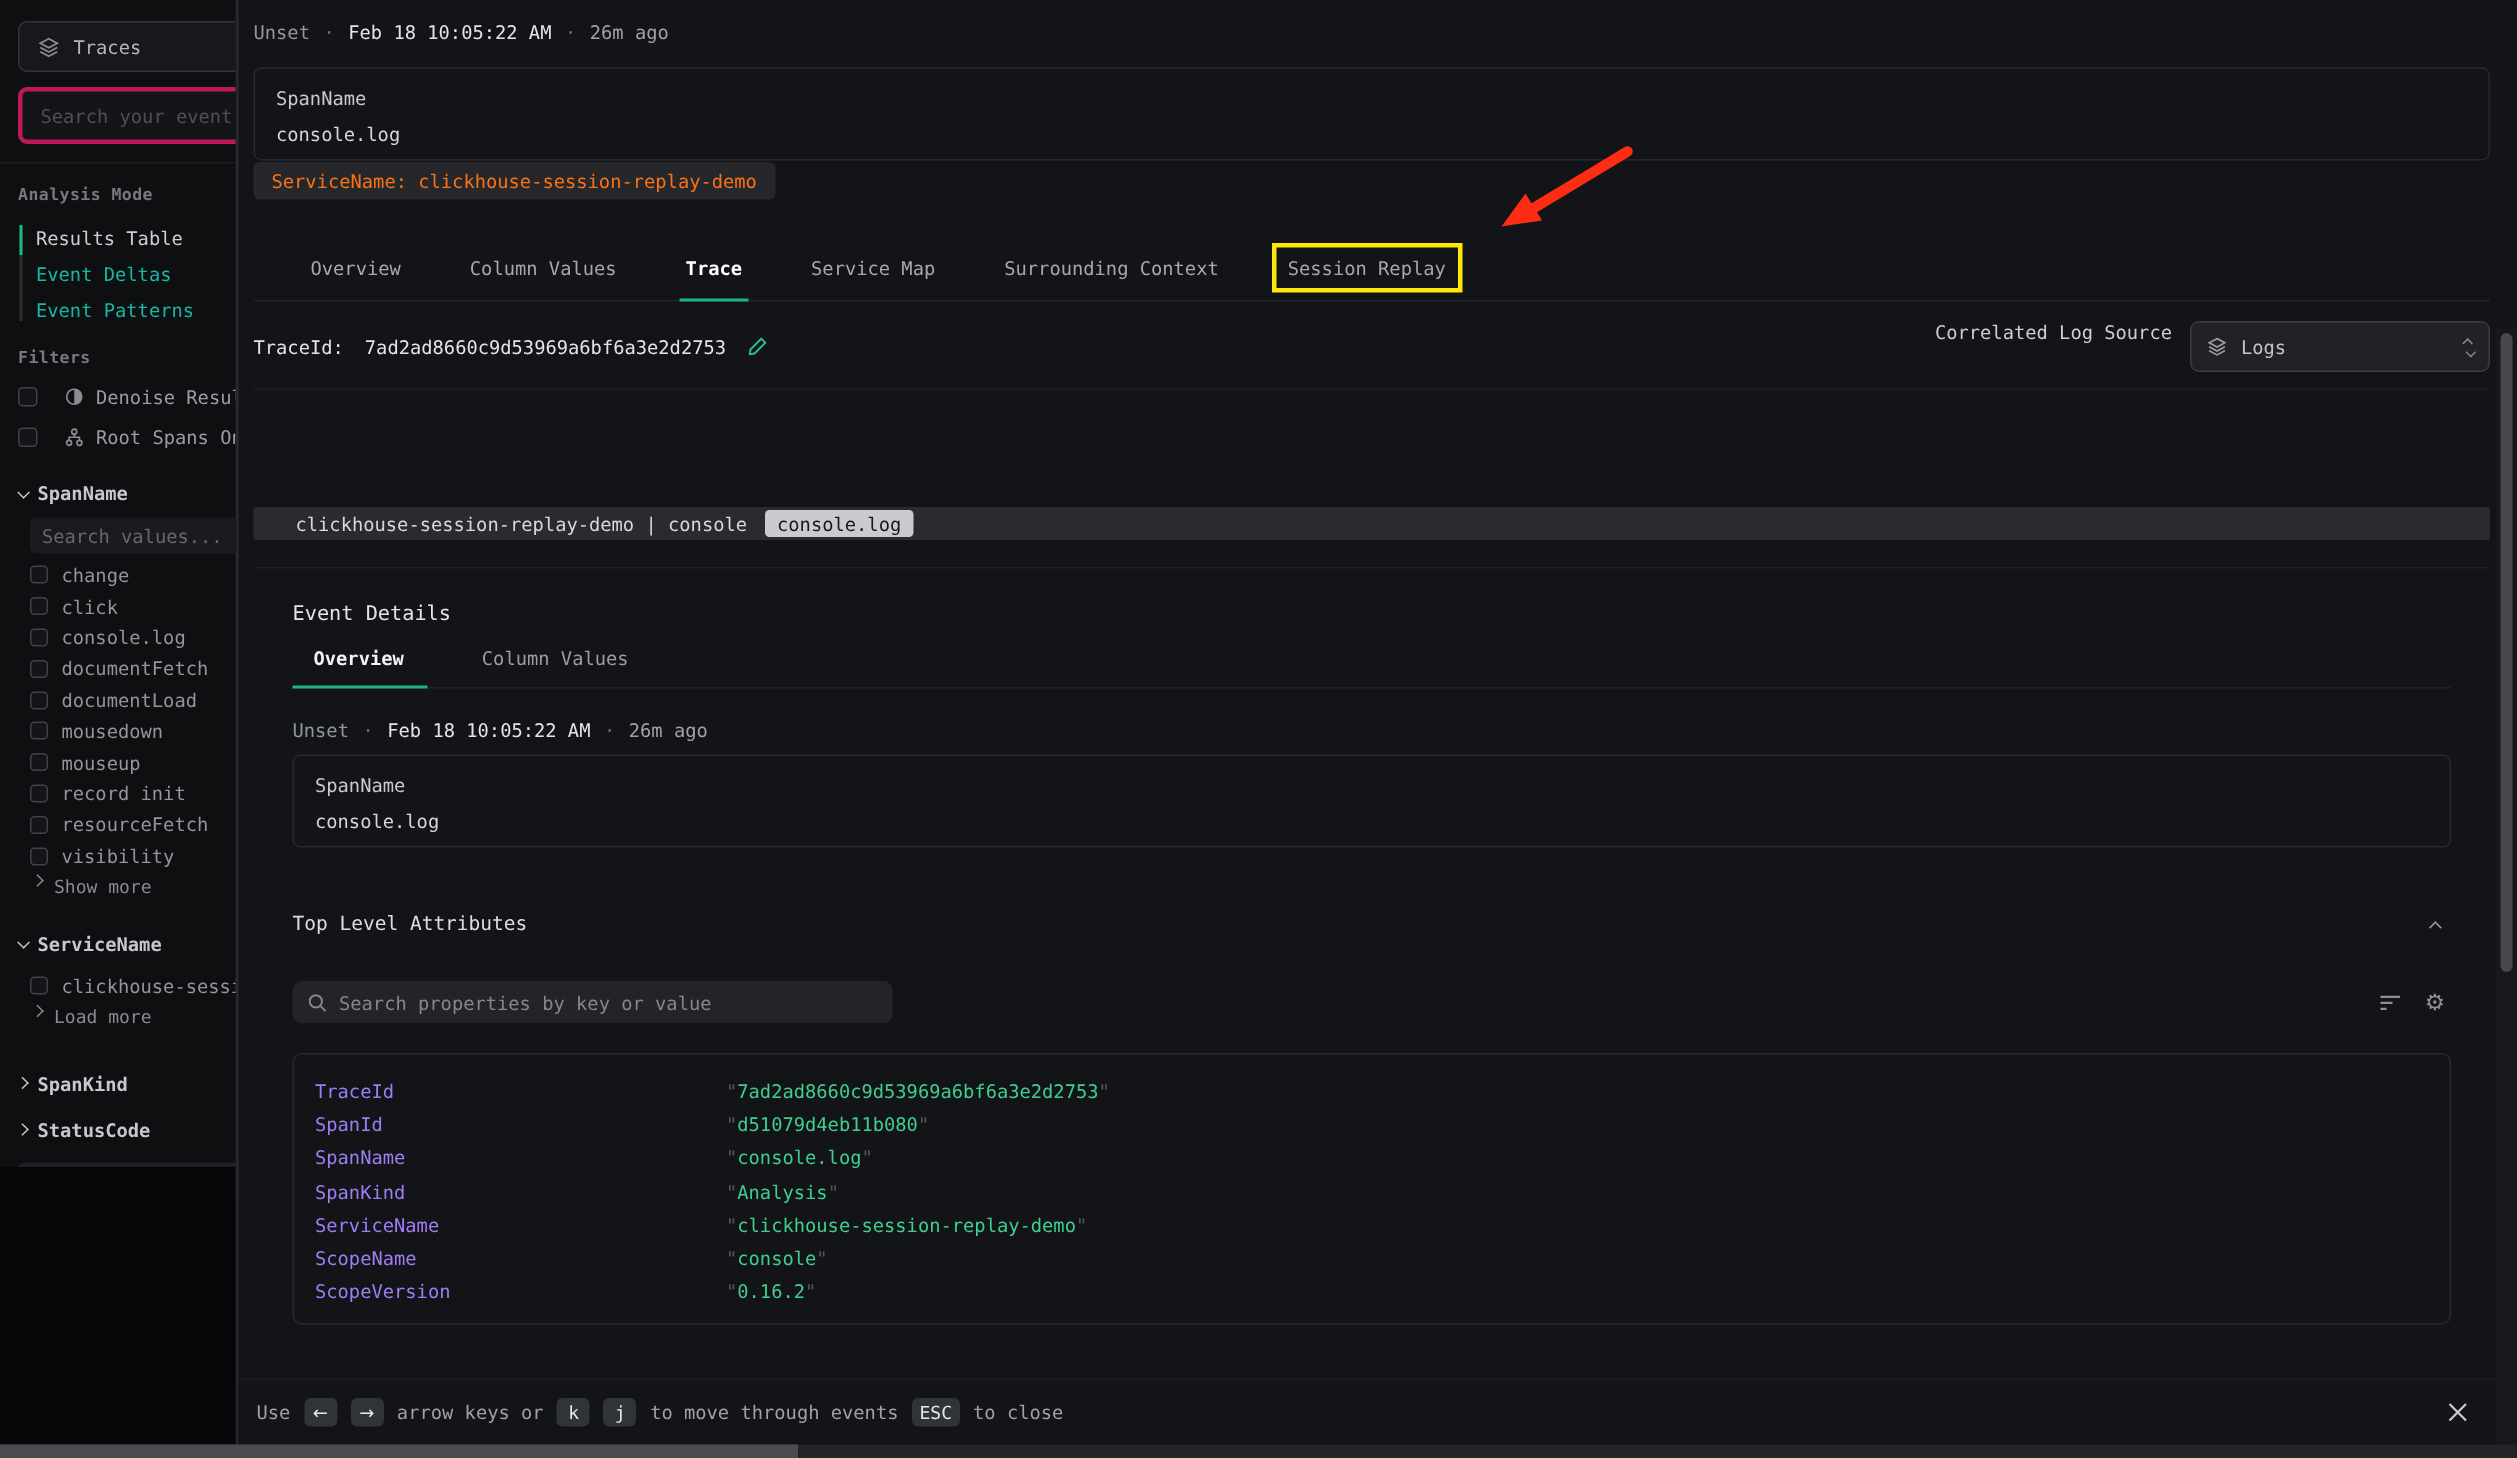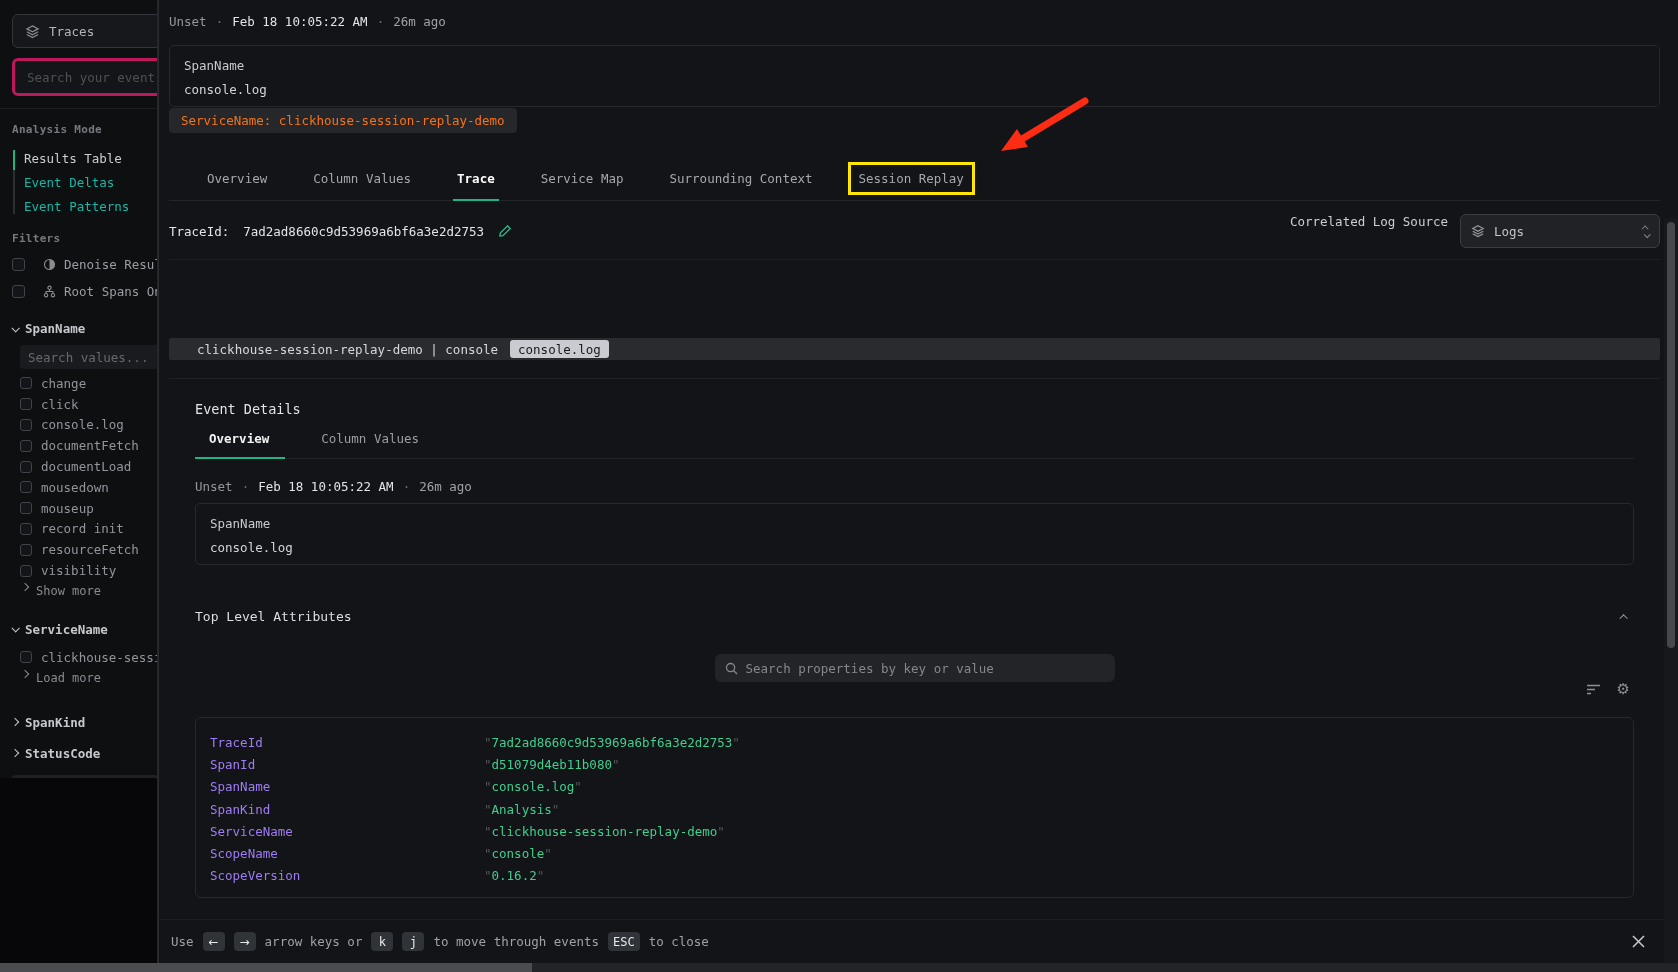--- a/index.html
+++ b/index.html
@@ -80,21 +80,21 @@
   .ed{margin:0 26px;}
   .ed-title{margin-top:22px;color:#e2e4e8;font-size:13.5px;}
   .ed-tabs{display:flex;gap:52px;margin-top:8px;padding-left:14px;border-bottom:1px solid #222327;}
   .ed-tab{padding:6px 0 12px;color:#9b9da3;cursor:pointer;position:relative;}
   .ed-tab.active{color:#f2f3f5;font-weight:bold;}
   .ed-tab.active::after{content:'';position:absolute;left:-14px;right:-16px;bottom:-1px;height:2px;background:var(--accent);}
   .ed .status-line{margin-top:18px;}
   .ed .span-card{margin-top:8px;}
   .attrs-title{margin-top:44px;display:flex;align-items:center;color:#dcdee2;font-size:13px;}
   .attrs-title .chev{margin-left:auto;margin-right:6px;color:#9a9ca2;cursor:pointer;}
-  .attr-search-row{display:flex;align-items:center;margin-top:30px;flex-direction:column;}
+  .attr-search-row{display:flex;align-items:center;margin-top:30px;}
   .attr-search{width:400px;height:28px;background:var(--input);border-radius:6px;display:flex;align-items:center;gap:8px;padding:0 10px;}
   .attr-search input{background:transparent;border:none;outline:none;color:#c2c4c9;font:inherit;width:100%;}
   .attr-search input::placeholder{color:#85878d;}
   .right-icons{margin-left:auto;display:flex;align-items:center;gap:16px;margin-right:4px;}
   .attrs-card{margin-top:20px;border:1px solid var(--card-border);border-radius:6px;padding:13px 0 10px 14px;}
   .arow{display:flex;height:22.3px;align-items:center;cursor:pointer;}
   .akey{width:274px;color:var(--key);}
   .aval{color:var(--val);}
   .aval::before,.aval::after{content:'"';color:#55575c;}
 

